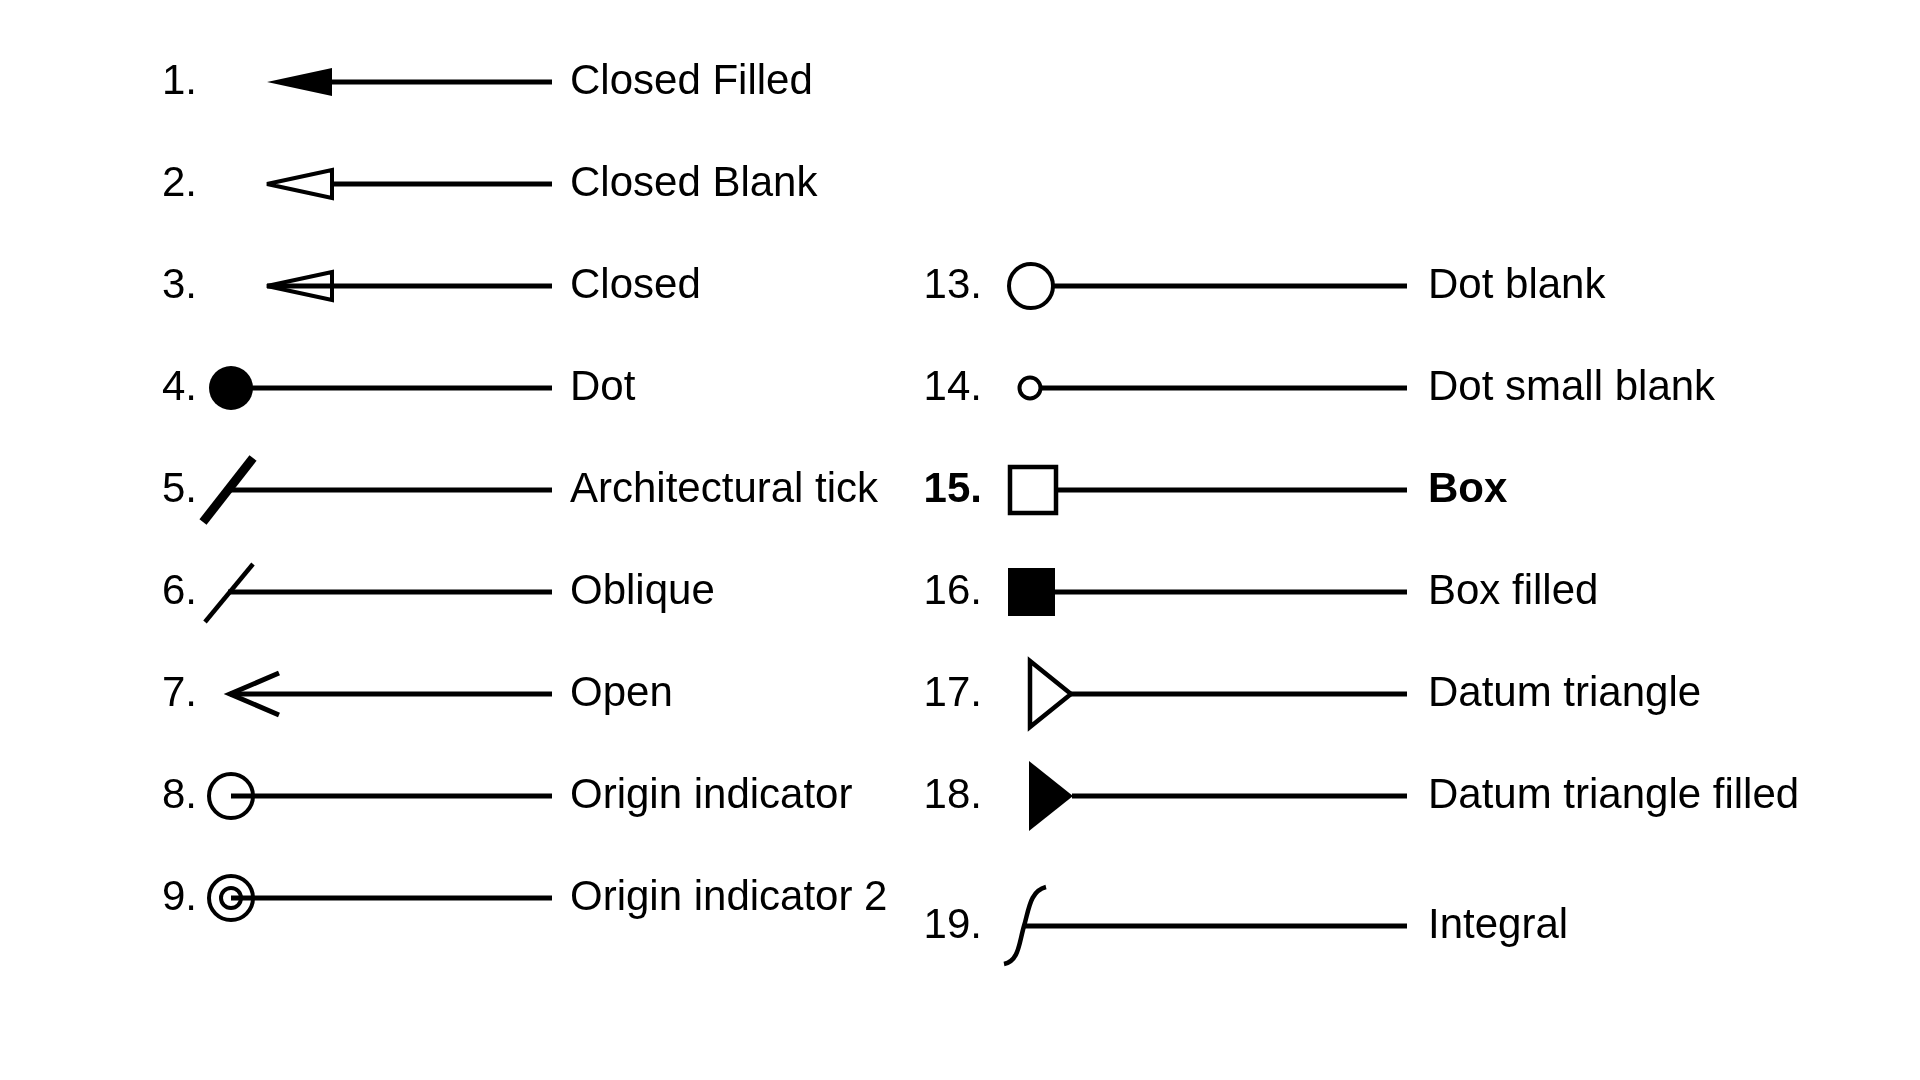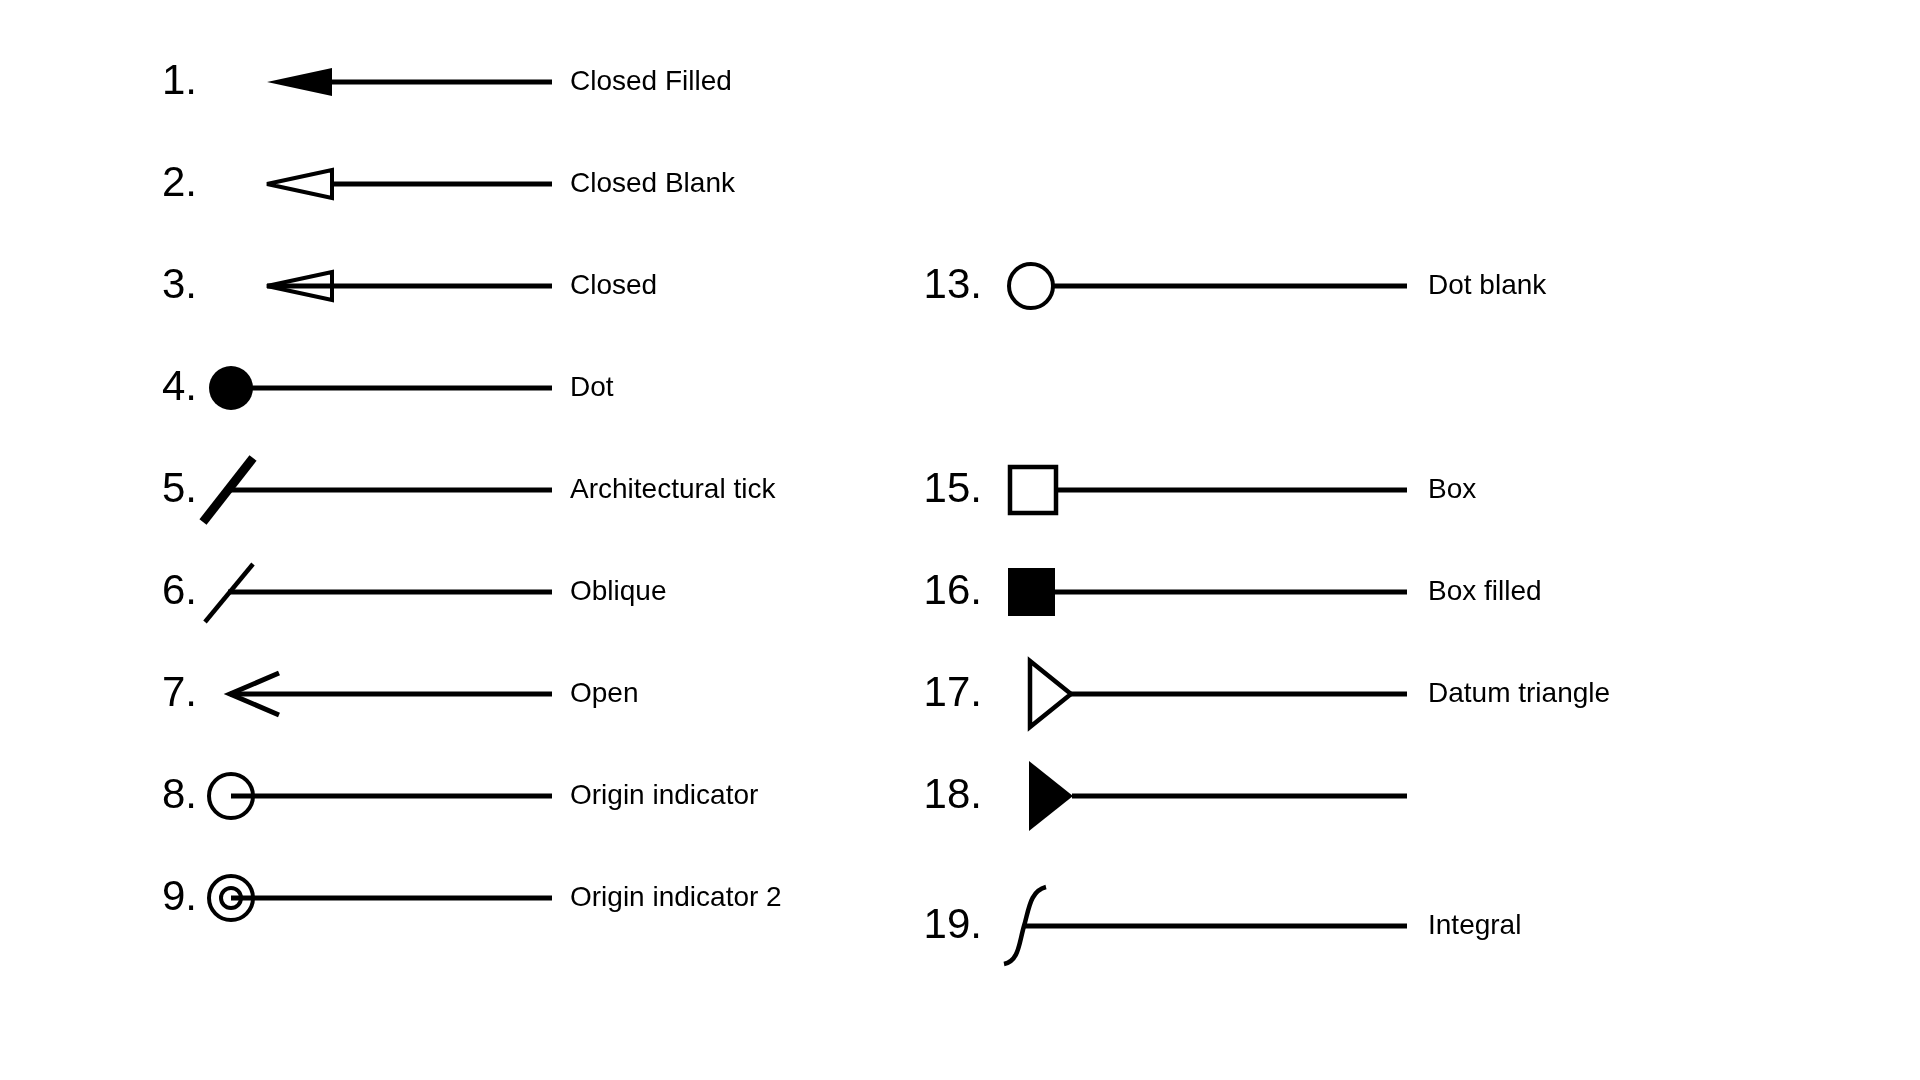--- a/index.html
+++ b/index.html
@@ -12,21 +12,21 @@
     position:absolute;top:52px;transform:translateY(-54%);
     font-size:42px;line-height:1;text-align:right;white-space:nowrap;
   }
   .num.c0{left:80px;width:117px;}
   .num.c1{left:880px;width:102px;}
   .sym{position:absolute;top:0;height:104px;display:block;}
   .sym.c0{left:195px;width:360px;}
   .sym.c1{left:1000px;width:410px;}
   .label{
     position:absolute;top:52px;transform:translateY(-54%);
-    font-size:28px;line-height:1;white-space:nowrap;
+    font-size:42px;line-height:1;white-space:nowrap;
   }
   .label.c0{left:570px;}
   .label.c1{left:1428px;}
 </style>
 </head>
 <body>
 
 <div id="canvas" style="background: rgb(255, 255, 255);">
     <div class="row" style="top: 30px;">
       <div class="num c0">1.</div>
@@ -102,21 +102,29 @@
       <div class="label c0">Origin indicator 2</div>
     </div>
     <div class="row" style="top: 234px;">
       <div class="num c1">13.</div>
       <svg class="sym c1" viewBox="0 0 410 104" xmlns="http://www.w3.org/2000/svg">
         <line x1="52" y1="52" x2="407" y2="52" stroke="#000000" stroke-width="5"></line>
         <circle cx="31" cy="52" r="22" fill="none" stroke="#000000" stroke-width="4"></circle>
       </svg>
       <div class="label c1">Dot blank</div>
     </div>
-    <div class="row" style="top: 438px;">
+    <div class="row" style="top: 336px;">
+      <div class="num c1">14.</div>
+      <svg class="sym c1" viewBox="0 0 410 104" xmlns="http://www.w3.org/2000/svg">
+        <line x1="40" y1="52" x2="407" y2="52" stroke="#000000" stroke-width="5"></line>
+        <circle cx="30" cy="52" r="10.5" fill="none" stroke="#000000" stroke-width="4"></circle>
+      </svg>
+      <div class="label c1">Dot small blank</div>
+    </div>
+    <div class="row" style="top: 438px; font-weight: bold;">
       <div class="num c1">15.</div>
       <svg class="sym c1" viewBox="0 0 410 104" xmlns="http://www.w3.org/2000/svg">
         <line x1="56" y1="52" x2="407" y2="52" stroke="#000000" stroke-width="5"></line>
         <rect x="10" y="29" width="46" height="46" fill="none" stroke="#000000" stroke-width="4.5"></rect>
       </svg>
       <div class="label c1">Box</div>
     </div>
     <div class="row" style="top: 540px;">
       <div class="num c1">16.</div>
       <svg class="sym c1" viewBox="0 0 410 104" xmlns="http://www.w3.org/2000/svg">
@@ -132,20 +140,21 @@
         <polygon points="30,19 30,85 71,52" fill="none" stroke="#000000" stroke-width="4.5"></polygon>
       </svg>
       <div class="label c1">Datum triangle</div>
     </div>
     <div class="row" style="top: 744px; padding-left: 17px;">
       <div class="num c1">18.</div>
       <svg class="sym c1" viewBox="0 0 410 104" xmlns="http://www.w3.org/2000/svg">
         <line x1="72" y1="52" x2="407" y2="52" stroke="#000000" stroke-width="5"></line>
         <polygon points="29,17 29,87 73,52" fill="#000000"></polygon>
       </svg>
+      <div class="label c1">Datum triangle filled</div>
     </div>
     <div class="row" style="top: 874px;">
       <div class="num c1">19.</div>
       <svg class="sym c1" viewBox="0 0 410 104" xmlns="http://www.w3.org/2000/svg">
         <line x1="23" y1="52" x2="407" y2="52" stroke="#000000" stroke-width="5"></line>
         <path d="M46,13 C30,17 29,35 24,52 C19,69 19,87 4,90" fill="none" stroke="#000000" stroke-width="4.5"></path>
       </svg>
       <div class="label c1">Integral</div>
     </div>
   </div>

